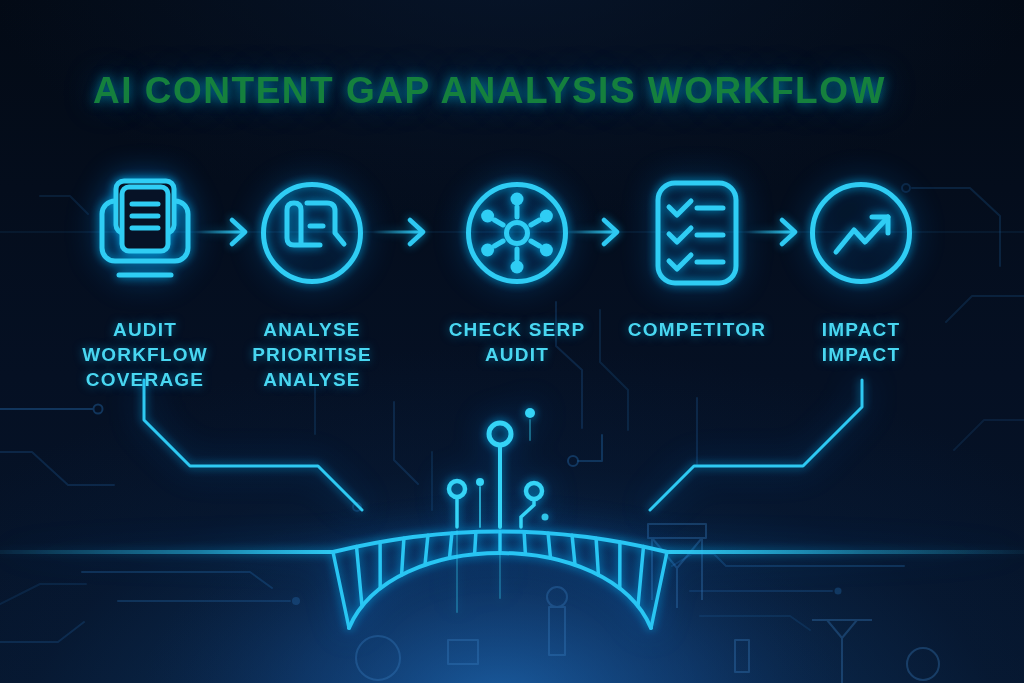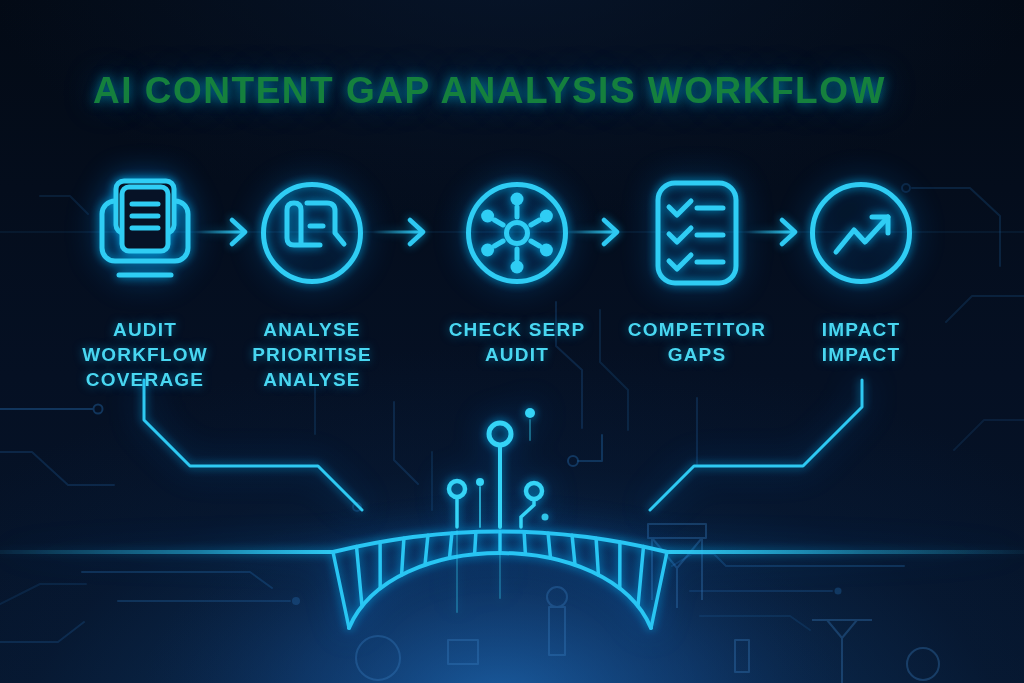--- a/index.html
+++ b/index.html
@@ -207,21 +207,20 @@
     <div class="icon-wrap">
       <svg width="88" height="110" viewBox="0 0 88 110">
         <rect class="icon-stroke" x="5" y="5" width="78" height="100" rx="17"></rect>
         <path class="icon-stroke" d="M16 29 l8 8 l14 -14 M44 30 h26"></path>
         <path class="icon-stroke" d="M16 56 l8 8 l14 -14 M44 57 h26"></path>
         <path class="icon-stroke" d="M16 83 l8 8 l14 -14 M44 84 h26"></path>
       </svg>
     </div>
     <div class="label">
       <span>COMPETITOR</span>
-      <span>GAPS</span>
       <span></span>
     </div>
   </div>
 
   <div class="step" style="left:776px">
     <div class="icon-wrap">
       <svg width="104" height="104" viewBox="0 0 104 104">
         <circle class="icon-stroke" cx="52" cy="52" r="48.5" stroke-width="4"></circle>
         <path class="icon-stroke" d="M27 71 L45 49 L56 61 L79 36"></path>
         <path class="icon-stroke" d="M63 36 H79 V52"></path>

